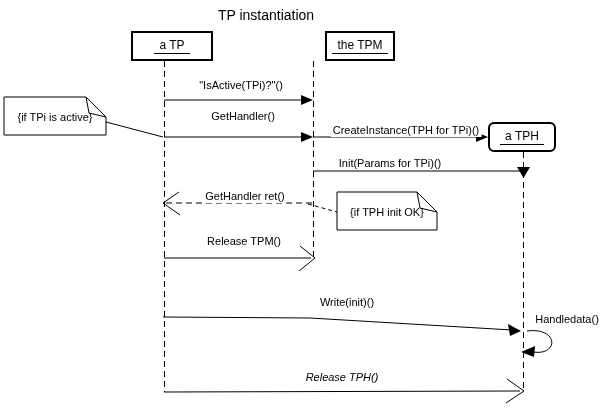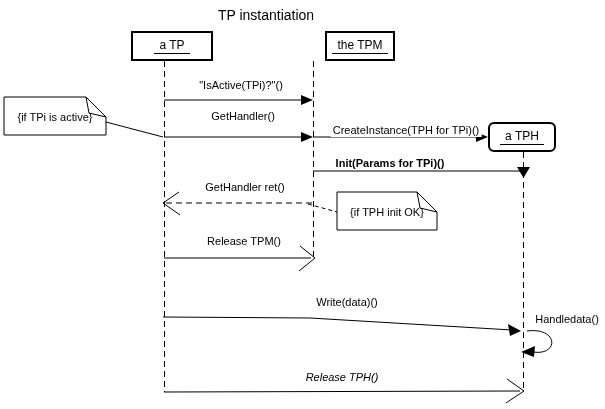--- a/index.html
+++ b/index.html
@@ -142,23 +142,23 @@
   <div class="obj-box" style="left:277px; top:31px; width:70px; height:30px;margin-left:48px;">
     <span class="obj-label">the TPM</span>
   </div>
   <div class="obj-box" style="left:488px; top:122px; width:68px; height:30px;border-radius:6px;">
     <span class="obj-label">a TPH</span>
   </div>
 
   <div class="msg-label" style="left:241px; top:79px;">"IsActive(TPi)?"()</div>
   <div class="msg-label" style="left:243px; top:110px;">GetHandler()</div>
   <div class="msg-label" style="left:406px; top:117px;margin-top:7px;">CreateInstance(TPH for TPi)()</div>
-  <div class="msg-label" style="left:390px; top:157px;font-weight:bold;">Init(Params for TPi)()</div>
-  <div class="msg-label" style="left:245px; top:181px;text-align:right;">GetHandler ret()</div>
+  <div class="msg-label" style="left:390px; top:157px;">Init(Params for TPi)()</div>
+  <div class="msg-label" style="left:245px; top:190px;text-align:right;">GetHandler ret()</div>
   <div class="msg-label" style="left:244px; top:235px;">Release TPM()</div>
-  <div class="msg-label" style="left:347px; top:296px;">Write(data)()</div>
+  <div class="msg-label" style="left:347px; top:296px;">Write(init)()</div>
   <div class="msg-label" style="left:567px; top:313px;">Handledata()</div>
   <div class="msg-label" style="left:342px; top:371px;font-style:italic;">Release TPH()</div>
 
   <div class="note-text" style="left:5px; top:102px; width:100px; height:30px;">{if TPi is active}</div>
   <div class="note-text" style="left:338px; top:198px; width:98px; height:28px;">{if TPH init OK}</div>
 
 </div>
 
 </body></html>

